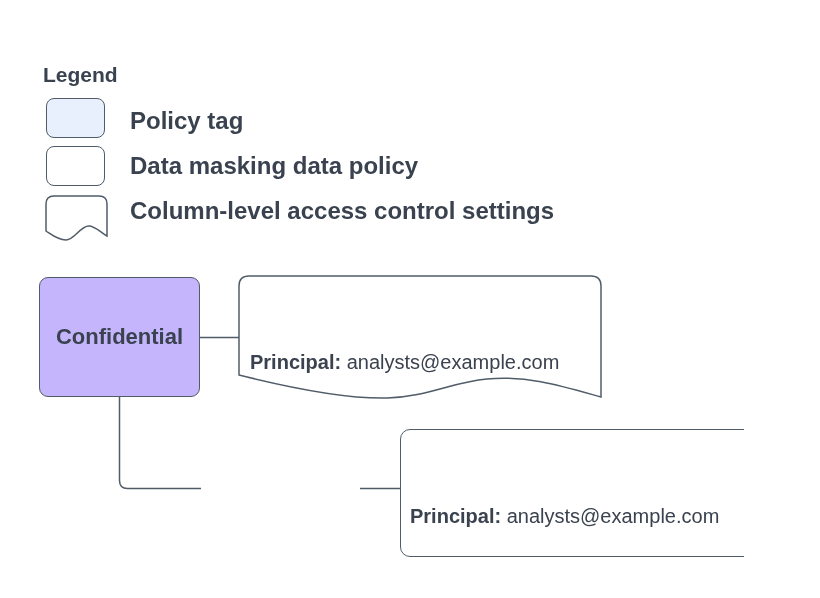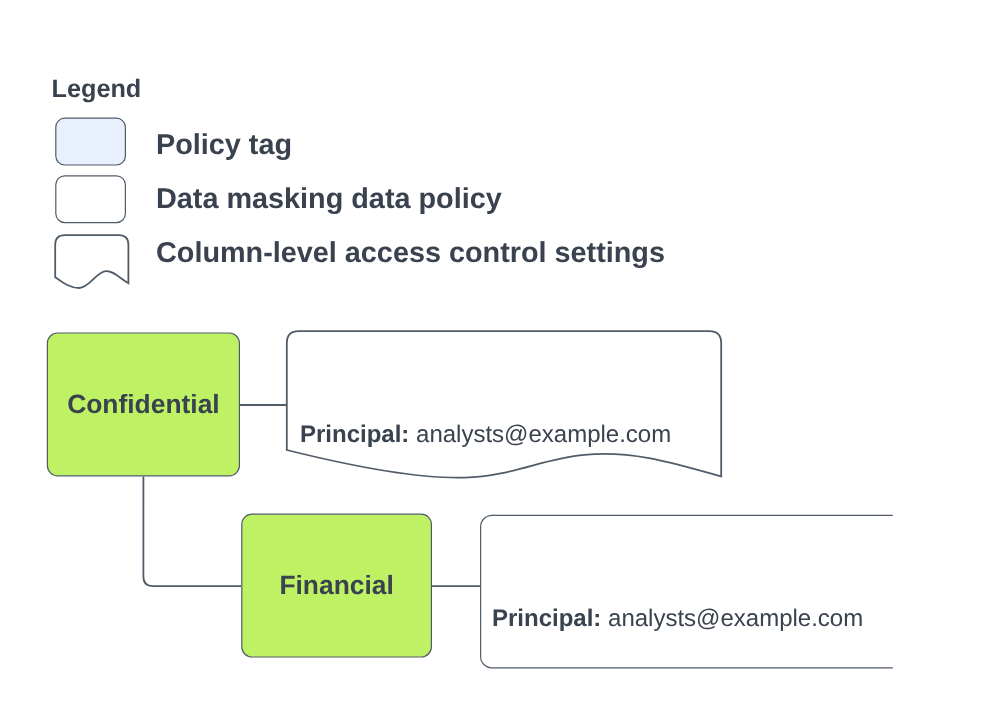--- a/index.html
+++ b/index.html
@@ -35,21 +35,21 @@
     width: 59px; height: 40px;
     border: 1.5px solid #515c69;
     border-radius: 8px;
     box-sizing: border-box;
   }
   .swatch-tag { background: #e8f0fe; }
   .swatch-policy { background: #ffffff; }
 
   
   .tag-node {
-    background: #bef264;
+    background: #c4b5fd;
     border: 1.5px solid #515c69;
     border-radius: 9px;
     box-sizing: border-box;
     display: flex;
     align-items: center;
     justify-content: center;
     font-size: 22px;
     font-weight: bold;
   }
   .policy-node {
@@ -104,23 +104,20 @@
 
   <svg class="abs" style="left:237px; top:274px;" width="368" height="130" viewBox="0 0 368 130">
     <path class="shape-stroke" d="M 12,2 H 354 Q 364,2 364,12 V 123 C 325,112 290,101 250,105 C 215,108 190,123 150,124 C 110,125 50,113 2,101 V 12 Q 2,2 12,2 Z"></path>
   </svg>
   <div class="abs" style="left:250px; top:302px;">
     <div class="note-line">
       <span class="k">Principal:</span><span> analysts@example.com</span>
     </div>
   </div>
 
-  <div class="abs tag-node" style="left:201px; top:428px; width:159px; height:120px;">
-    <span>Financial</span>
-  </div>
 
   <div class="abs policy-node" style="left:400px; top:429px; width:378px; height:128px;">
     <div class="note-line">
       <span class="k">Principal:</span><span> analysts@example.com</span>
     </div>
   </div>
 
 </div>
 
 </body></html>

